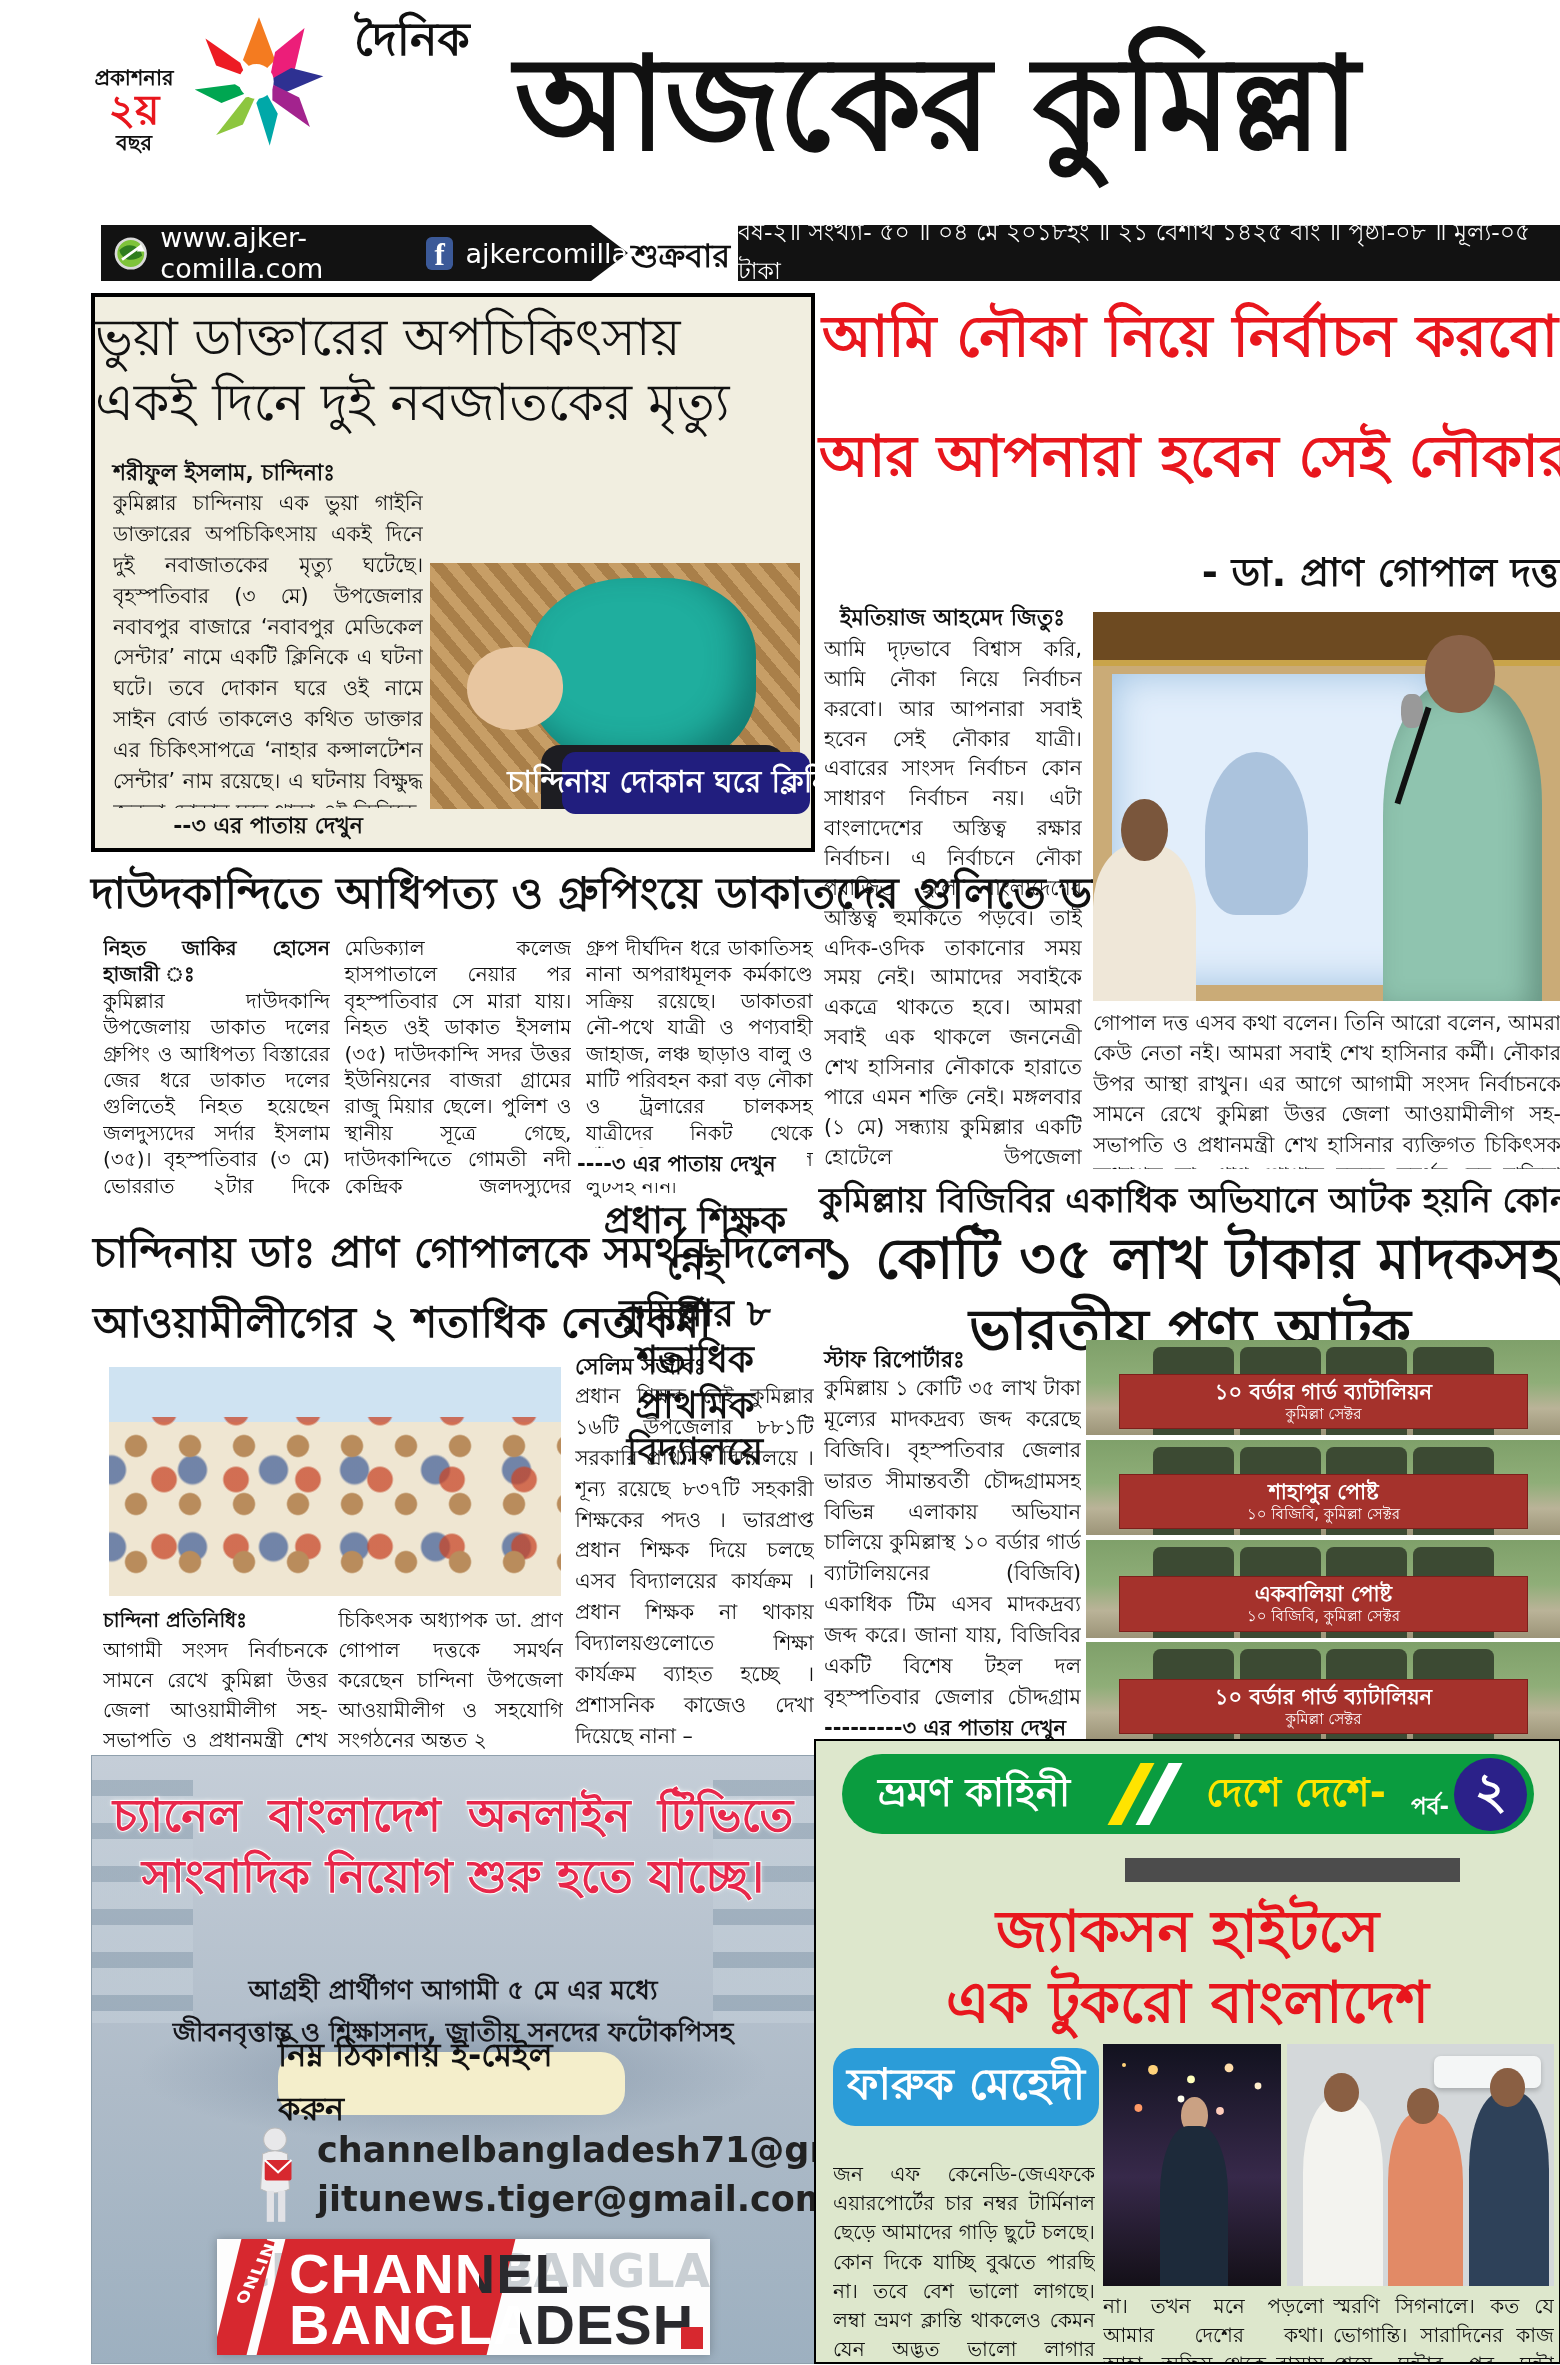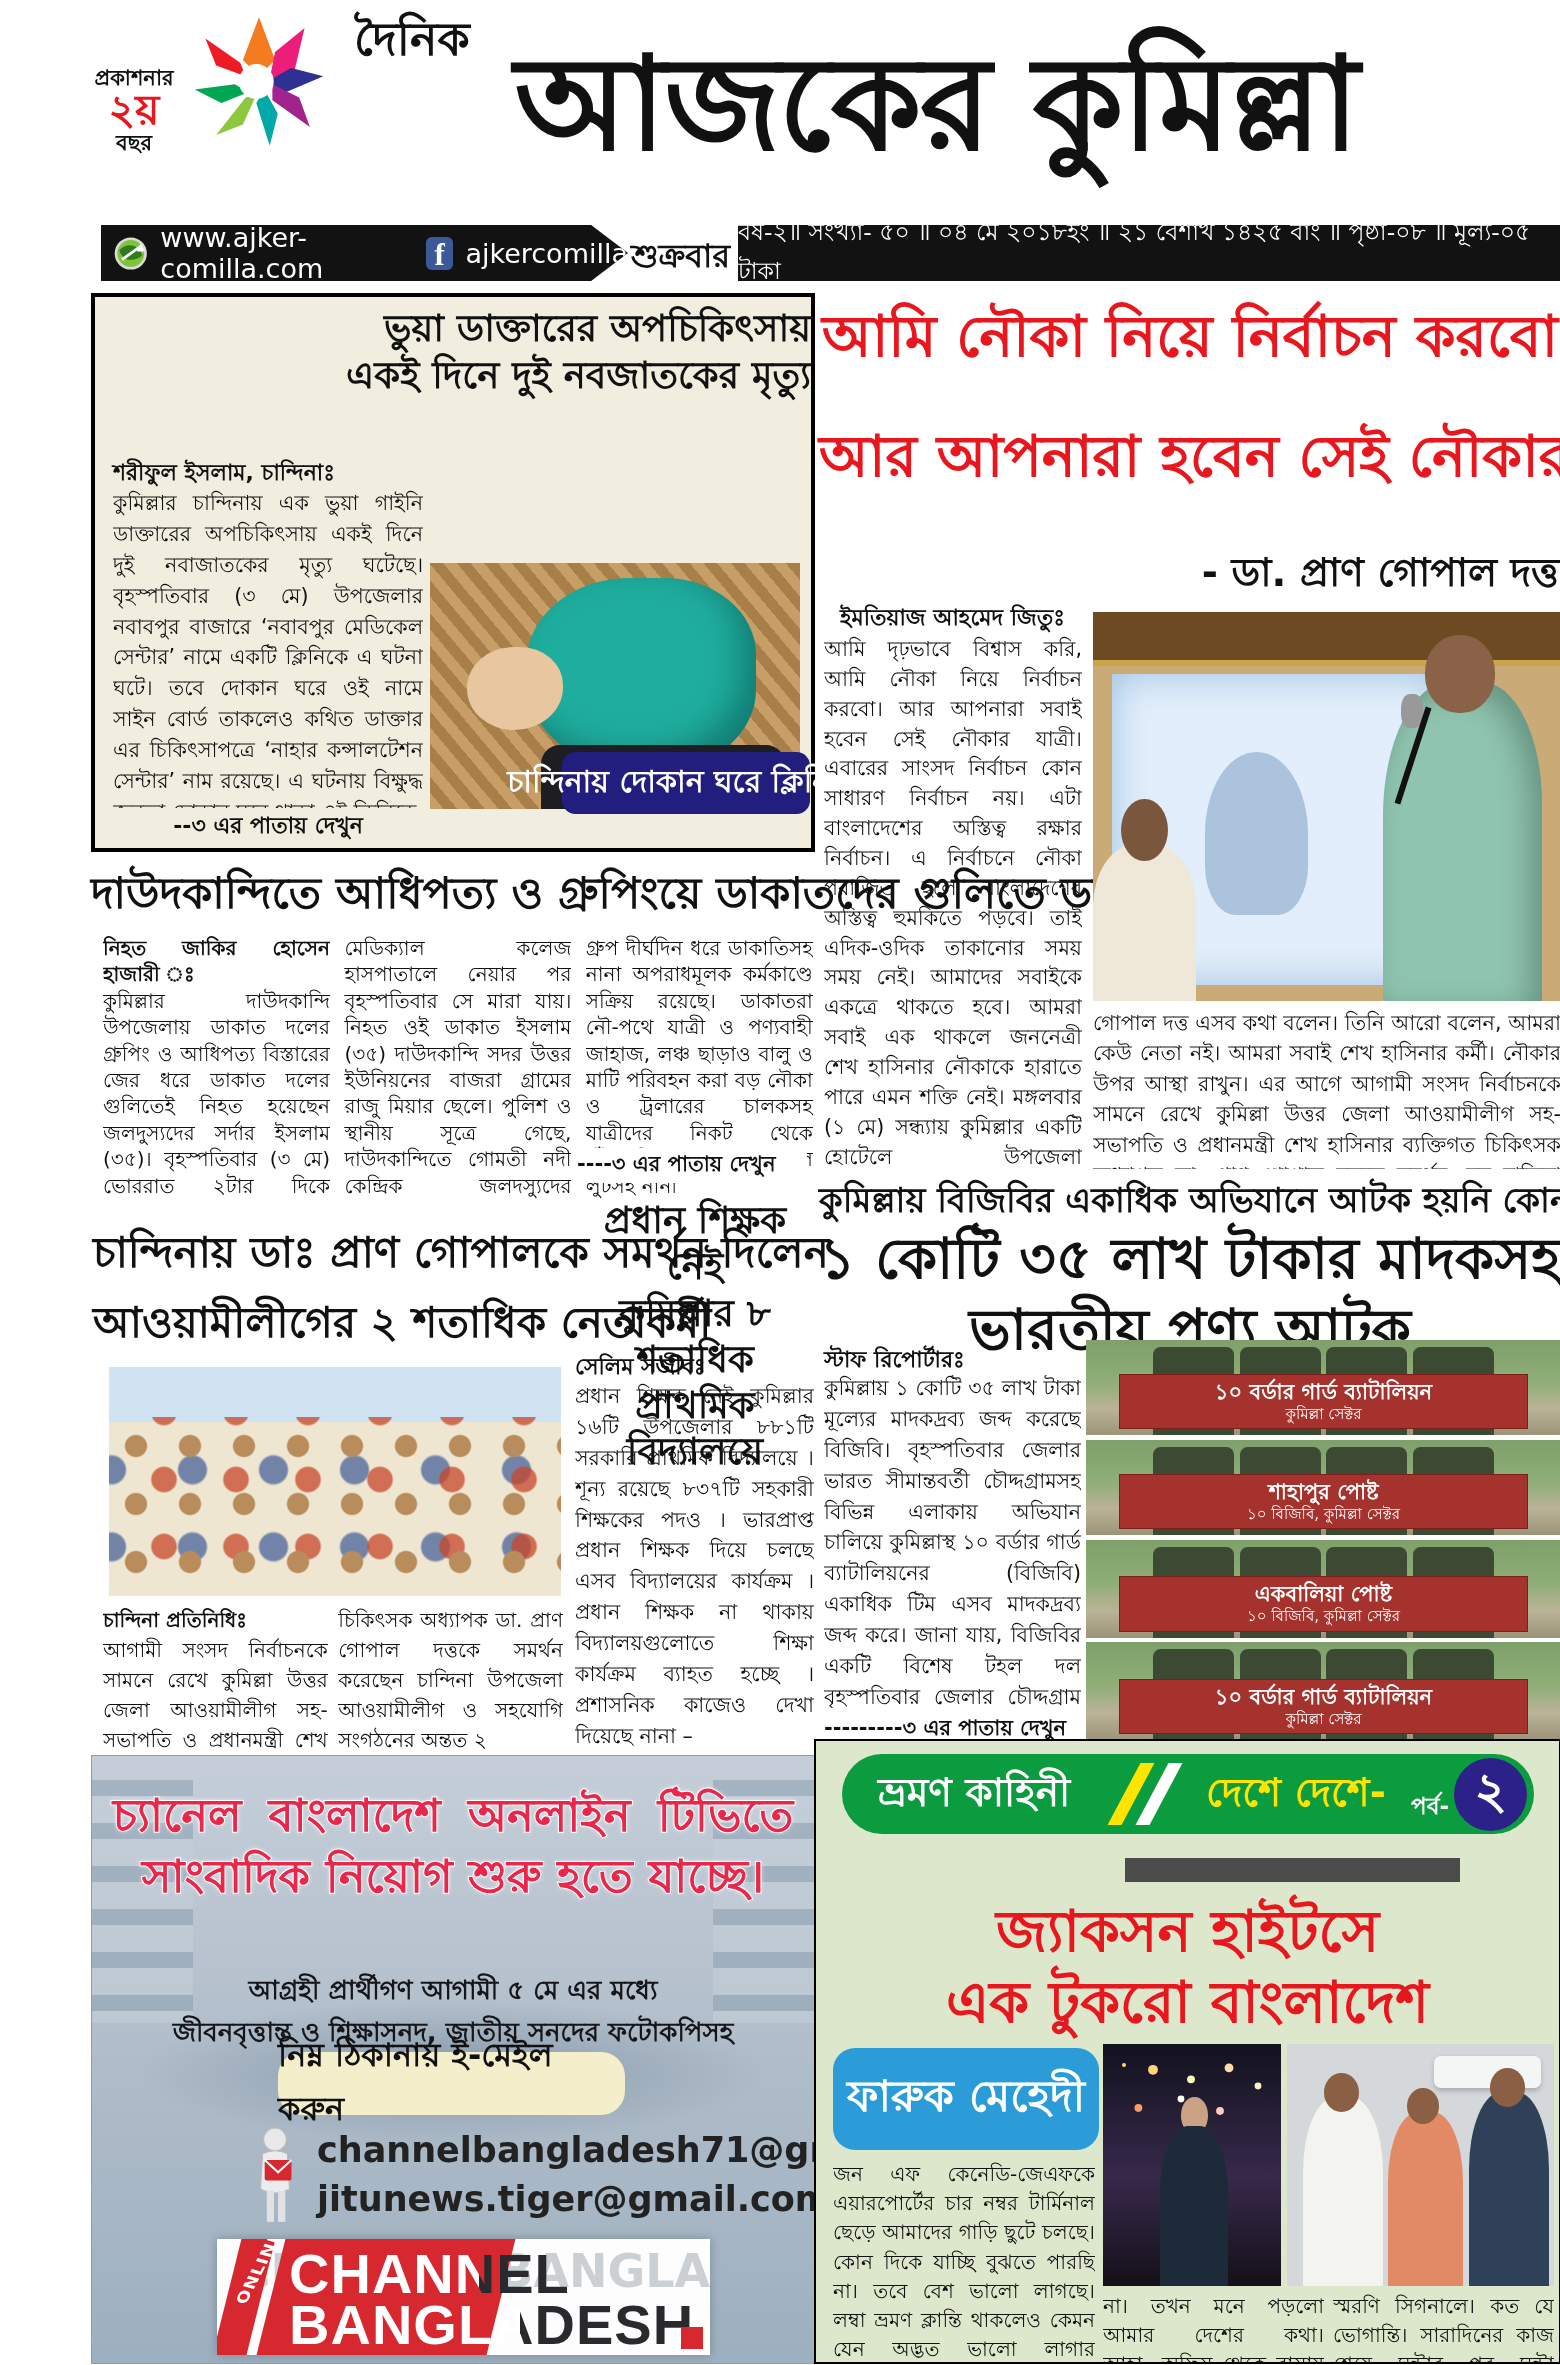--- a/index.html
+++ b/index.html
@@ -32,22 +32,22 @@
   .fb-ic { width:33px; height:33px; background:#3b5998; border-radius:5.7px; color:#fff;
     display:flex; align-items:flex-end; justify-content:center; font-size:31px; font-weight:bold;
     font-family:"Liberation Serif",serif; line-height:0.95; }
   .bar-left .fbn { font-size:27px; }
   .day { left:631px; top:231px; font-size:32px; font-weight:bold; }
   .bar-right { left:738px; top:225px; width:823px; height:56px; background:#121212; color:#fff;
     display:flex; align-items:center; justify-content:center; font-size:23.5px; }
 
   
   .a1 { left:91px; top:293px; width:724px; height:559px; background:#f1eee0; border:4.8px solid #000; }
-  .a1 .hl { position:absolute; top:7.7px; left:0; width:100%; text-align:right; font-size:37px;
-    font-weight:bold; line-height:1.28; }
+  .a1 .hl { position:absolute; top:7.7px; left:0; width:100%; text-align:left; font-size:51px;
+    font-weight:normal; line-height:1.28; }
   .a1-byline { position:absolute; left:18px; top:158px; font-size:22px; font-weight:bold; }
   .a1-body { position:absolute; left:18px; top:191px; width:310px; height:320px; font-size:20.6px;
     line-height:1.5; }
   .a1-cont { position:absolute; left:18px; top:511px; width:310px; text-align:center;
     font-size:22px; font-weight:bold; }
   .a1-photo { position:absolute; left:335px; top:266px; width:370px; height:246px;
     background:repeating-linear-gradient(50deg,#c79e66 0 10.5px,#a97f49 10.5px 21px); overflow:hidden; }
   .baby-blanket { position:absolute; left:26%; top:6%; width:62%; height:78%; background:#1fae9e;
     border-radius:45% 40% 42% 48%; box-shadow:inset -14.4px -14.4px 34px rgba(0,60,60,.45); }
   .baby-head { position:absolute; left:10%; top:34%; width:26%; height:34%; background:#e8c6a0;
@@ -198,21 +198,21 @@
   .ep-label { position:absolute; right:85px; bottom:7.7px; color:#fff; font-size:23px; font-weight:bold; }
   .ep-circle { position:absolute; right:6.7px; top:3.8px; width:73px; height:73px; background:#2b2189;
     border-radius:50%; color:#fff; font-size:50px; font-weight:bold; display:flex;
     align-items:center; justify-content:center; }
   .tr-kicker { position:absolute; left:18px; top:104px; font-size:36px; font-weight:bold; color:#8d158d; }
   .tr-kbar { position:absolute; left:309px; top:117px; width:335px; height:24px; background:#4c4c4c; }
   .tr-h1 { position:absolute; left:0; top:147px; width:100%; text-align:center; color:#e8161d;
     font-size:57px; font-weight:bold; white-space:nowrap; }
   .tr-h2 { position:absolute; left:0; top:218px; width:100%; text-align:center; color:#e8161d;
     font-size:57px; font-weight:bold; white-space:nowrap; }
-  .tr-author { position:absolute; left:17px; top:307px; width:266px; height:102px; background:#2b9cd8;
+  .tr-author { position:absolute; left:17px; top:307px; width:266px; height:78px; background:#2b9cd8;
     border-radius:22px; color:#fff; font-size:43px; font-weight:bold; display:flex; align-items:center;
     justify-content:center; }
   .tr-photo1 { position:absolute; left:287px; top:303px; width:178px; height:242px; overflow:hidden;
     background:linear-gradient(180deg,#12121f 0%, #37294a 55%, #141018 100%); }
   .street-lights { position:absolute; left:19px; top:19px; width:3.8px; height:3.8px; border-radius:50%;
     background:#ffd27a;
     box-shadow:29px 4.8px 0 2.9px #ffd27a, 67px 14.4px 0 1.9px #ffb, 105px 2.9px 0 2.4px #fda,
       134px 21px 0 1.4px #fec, 14.4px 43px 0 1.9px #f96, 96px 46px 0 1.9px #fcb, 57px 34px 0 1.4px #ffe; }
   .street-man { position:absolute; left:32%; top:34%; width:38%; height:66%; background:#1d2a3a;
     border-radius:42% 42% 0 0; }

